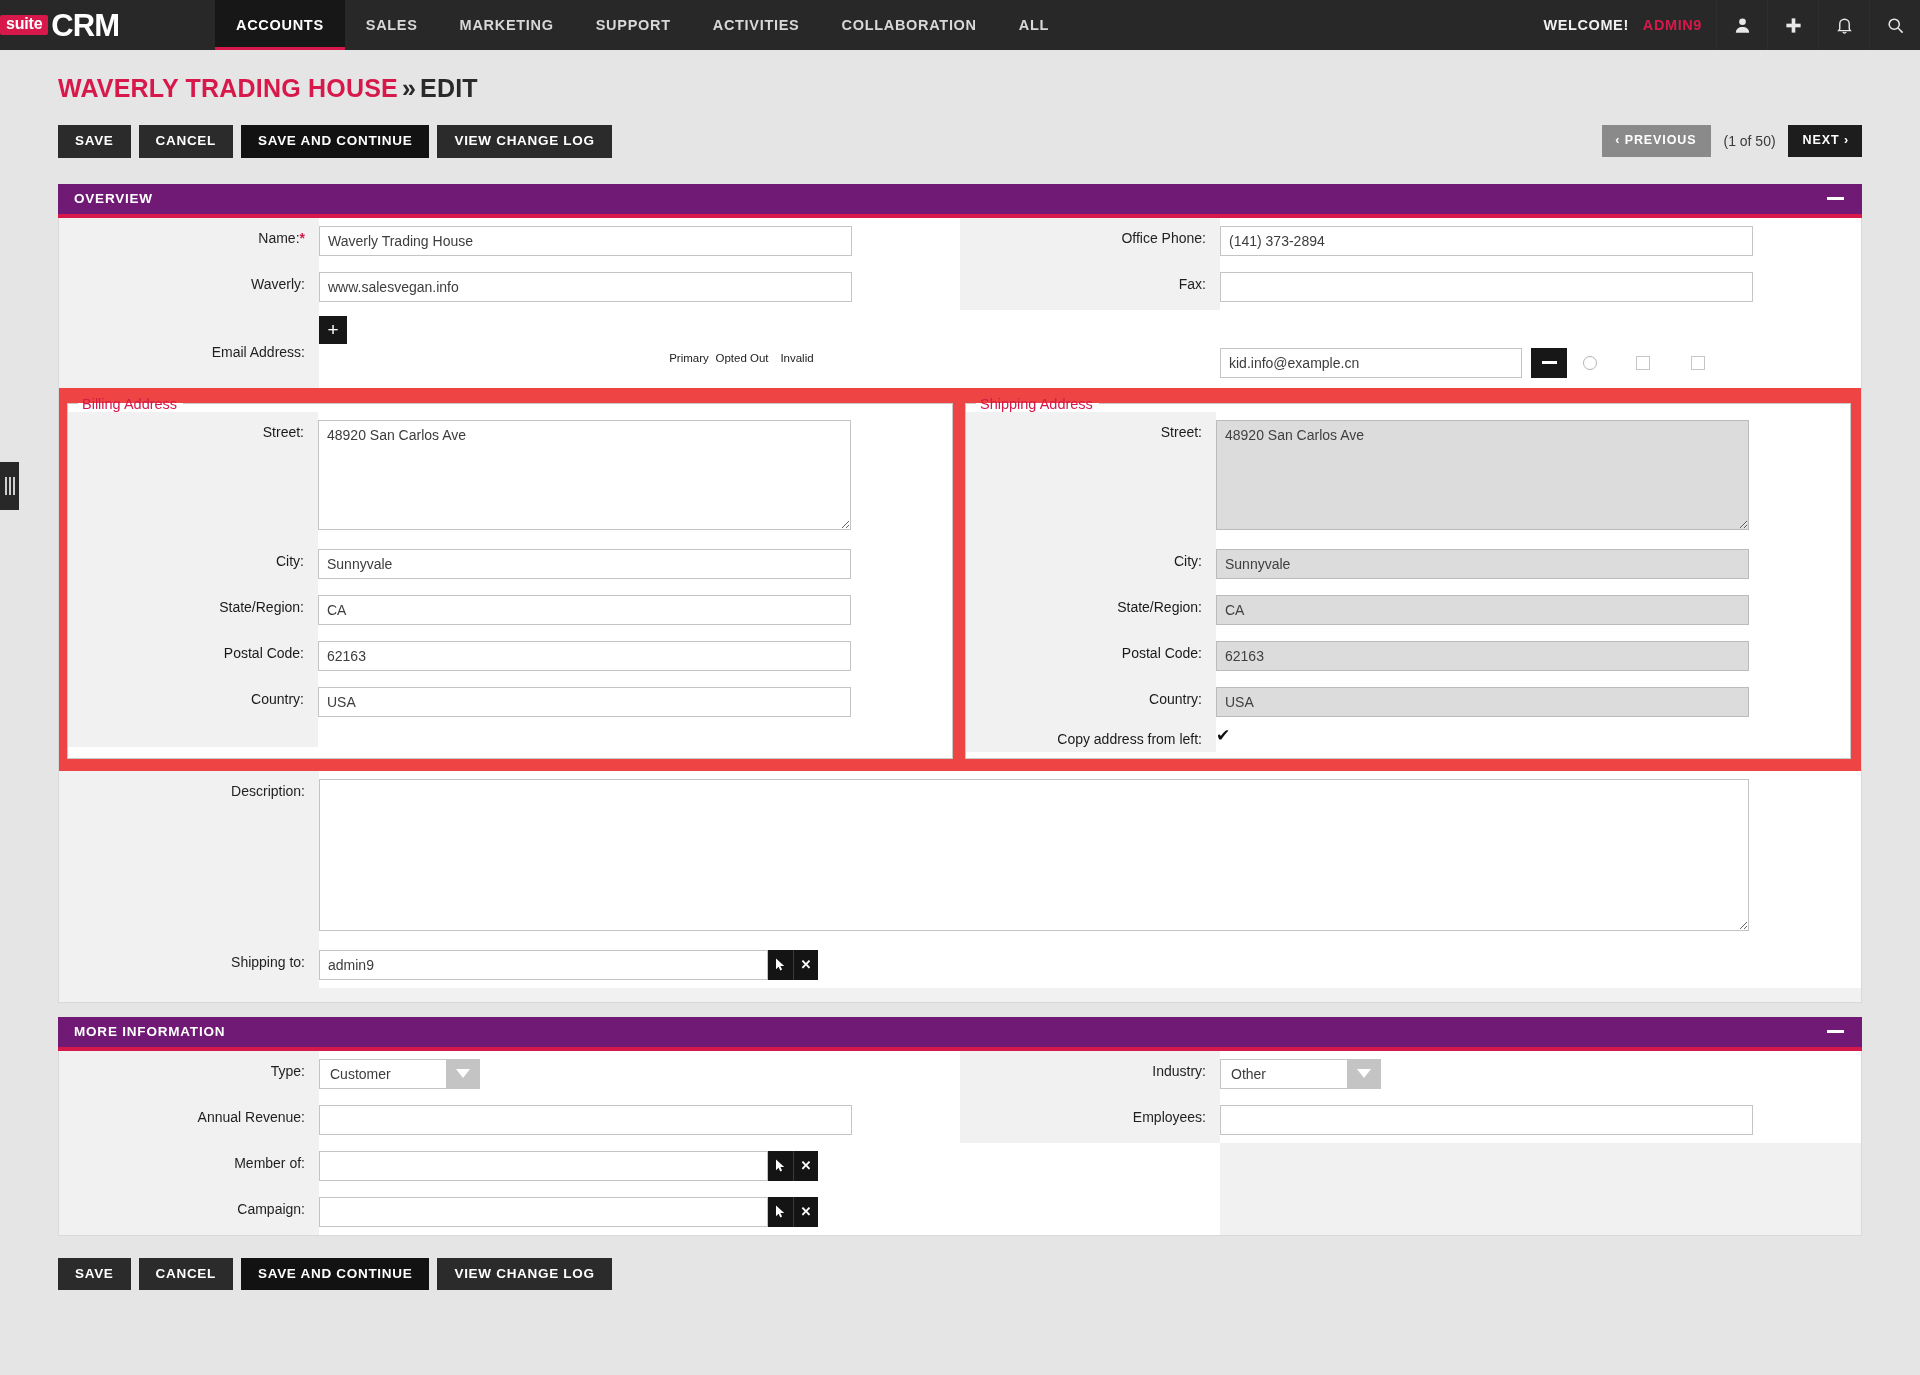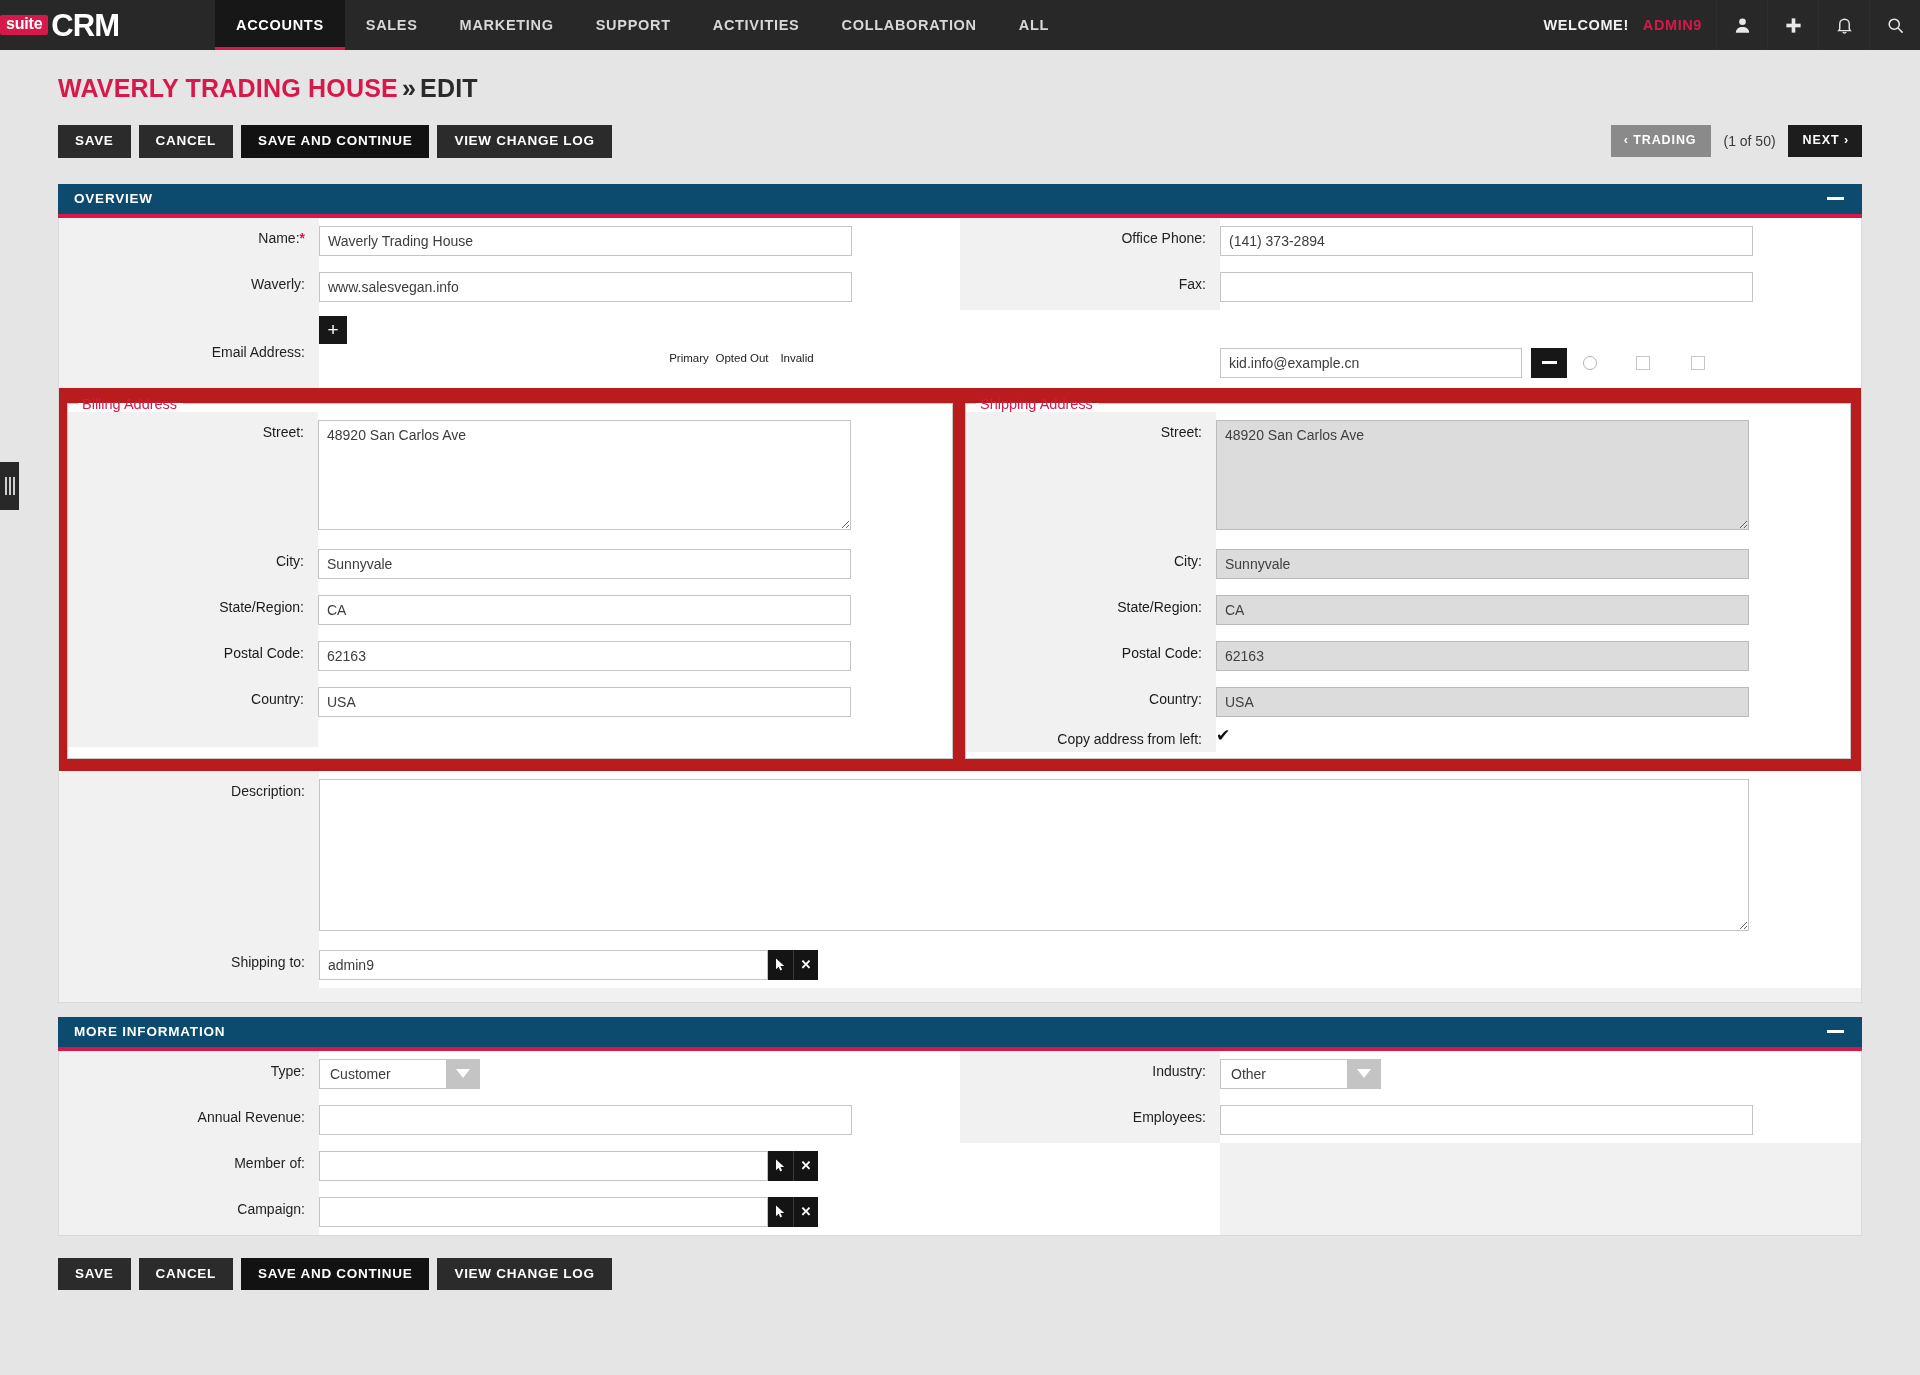--- a/index.html
+++ b/index.html
@@ -97,34 +97,34 @@
     cursor:pointer;
   }
   .side-handle .bars { display:flex; gap:2px; }
   .side-handle .bars i {
     display:block; width:2px; height:18px; background:#cfcfcf;
   }
 
   
   .panel { margin:0 58px 0 58px; }
   .panel-head {
-    background:#0c4a6e; height:34px; display:flex; align-items:center;
+    background:#701a75; height:34px; display:flex; align-items:center;
     padding:0 16px; border-bottom:4px solid #d6194a;
   }
   .panel-head h2 {
     margin:0; color:#fff; font-size:13.5px; font-weight:bold;
     letter-spacing:0.8px;
   }
   .collapse-btn {
     margin-left:auto; cursor:pointer; width:22px; height:22px;
     display:flex; align-items:center; justify-content:center;
   }
   .collapse-btn i { display:block; width:17px; height:3px; background:#fff; }
 
-  .panel-body { background:#b91c1c; border:1px solid #d9d9d9; border-top:0; }
+  .panel-body { background:#ef4444; border:1px solid #d9d9d9; border-top:0; }
 
   
   .row2 { display:flex; }
   .col { width:50%; display:flex; }
   .lbl {
     background:#f1f1f1; width:260px; flex:0 0 260px;
     text-align:right; padding:12px 14px 0 0;
     font-size:14px; color:#1f1f1f;
   }
   .fld { flex:1; padding:8px 0 8px 0; background:#fff; }
@@ -309,21 +309,21 @@
 
   <div class="action-row">
     <button class="btn">SAVE</button>
     <button class="btn">CANCEL</button>
     <button class="btn strong">SAVE AND CONTINUE</button>
     <button class="btn">VIEW CHANGE LOG</button>
 
     <div class="pager">
       <button class="btn-prev">
         <span>‹</span>
-        <span>TRADING</span>
+        <span>PREVIOUS</span>
       </button>
       <span class="pg-count">(1 of 50)</span>
       <button class="btn-next">
         <span>NEXT</span>
         <span>›</span>
       </button>
     </div>
   </div>
 
   <div class="panel" style="margin-top:26px;">

